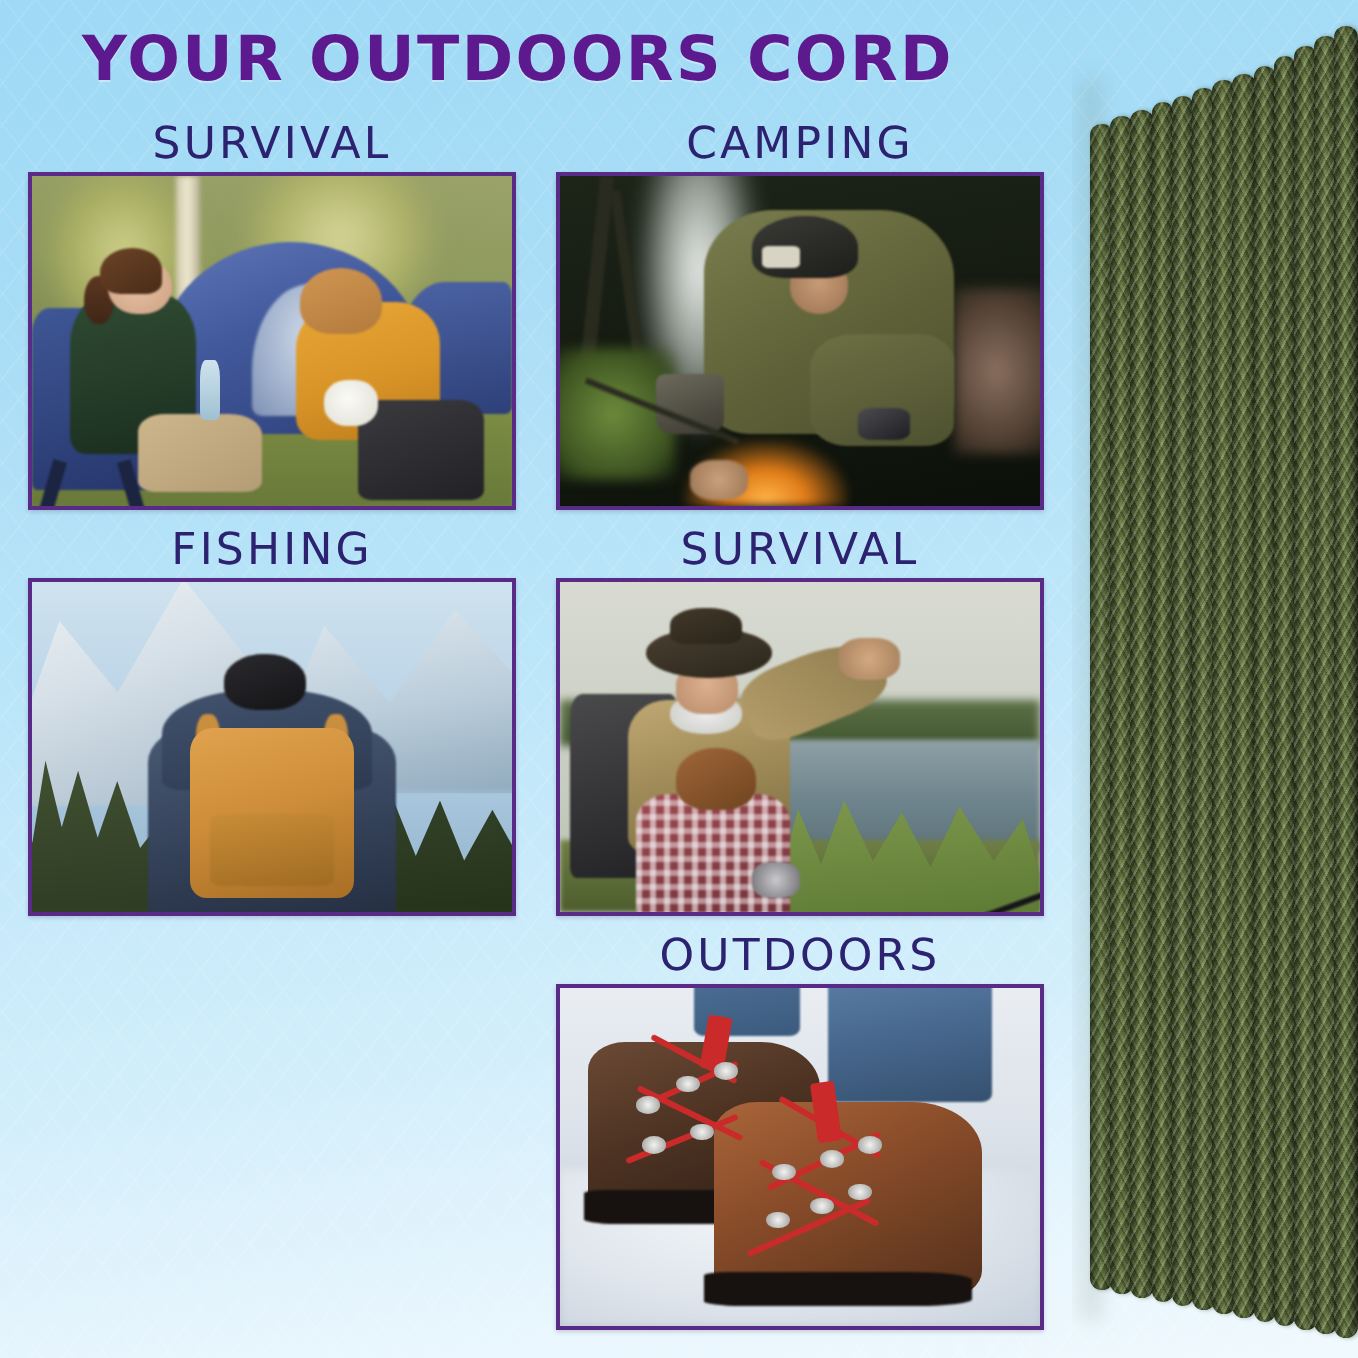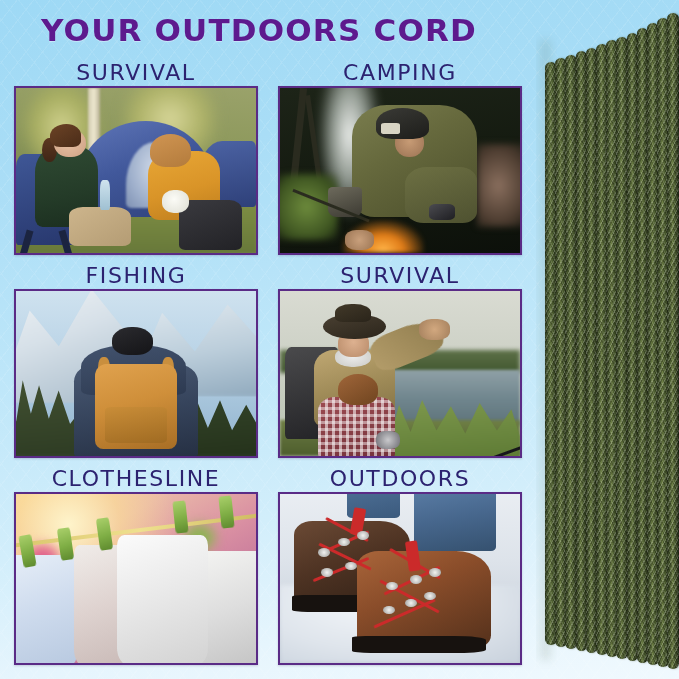--- a/index.html
+++ b/index.html
@@ -329,42 +329,20 @@
           <div class="fs-hat"></div>
           <div class="fs-hat-top"></div>
           <div class="fs-kid"></div>
           <div class="fs-kid-head"></div>
           <div class="fs-rod"></div>
           <div class="fs-reel"></div>
         </div>
       </div>
     </div>
 
-    <div class="card" style="left:14px;top:466px;width:244px;height:199px;">
-      <div class="cap">CLOTHESLINE</div>
-      <div class="frame">
-        <div class="ph">
-          <div class="cl-bg"></div>
-          <div class="cl-flower" style="left:4%;top:30%;width:14%;height:16%;background:#e0618c;"></div>
-          <div class="cl-flower" style="left:84%;top:46%;width:16%;height:20%;background:#d6476f;"></div>
-          <div class="cl-flower" style="left:70%;top:18%;width:13%;height:16%;background:#8fb255;"></div>
-          <div class="cl-flower" style="left:88%;top:74%;width:14%;height:18%;background:#cf5f84;"></div>
-          <div class="cl-line"></div>
-          <div class="cl-shirt cl-s1"></div>
-          <div class="cl-shirt cl-s2"></div>
-          <div class="cl-shirt cl-s4"></div>
-          <div class="cl-shirt cl-s3"></div>
-          <div class="cl-peg" style="left:2%;top:24%;transform:rotate(-10deg);"></div>
-          <div class="cl-peg" style="left:18%;top:20%;transform:rotate(-8deg);"></div>
-          <div class="cl-peg" style="left:34%;top:14%;transform:rotate(-8deg);"></div>
-          <div class="cl-peg" style="left:66%;top:4%;transform:rotate(-6deg);"></div>
-          <div class="cl-peg" style="left:85%;top:1%;transform:rotate(-6deg);"></div>
-        </div>
-      </div>
-    </div>
 
     <div class="card" style="left:278px;top:466px;width:244px;height:199px;">
       <div class="cap">OUTDOORS</div>
       <div class="frame">
         <div class="ph">
           <div class="sl-snow"></div>
           <div class="sl-snow2"></div>
           <div class="sl-jean2"></div>
           <div class="sl-jean"></div>
           <div class="sl-boot sl-b1"></div>

